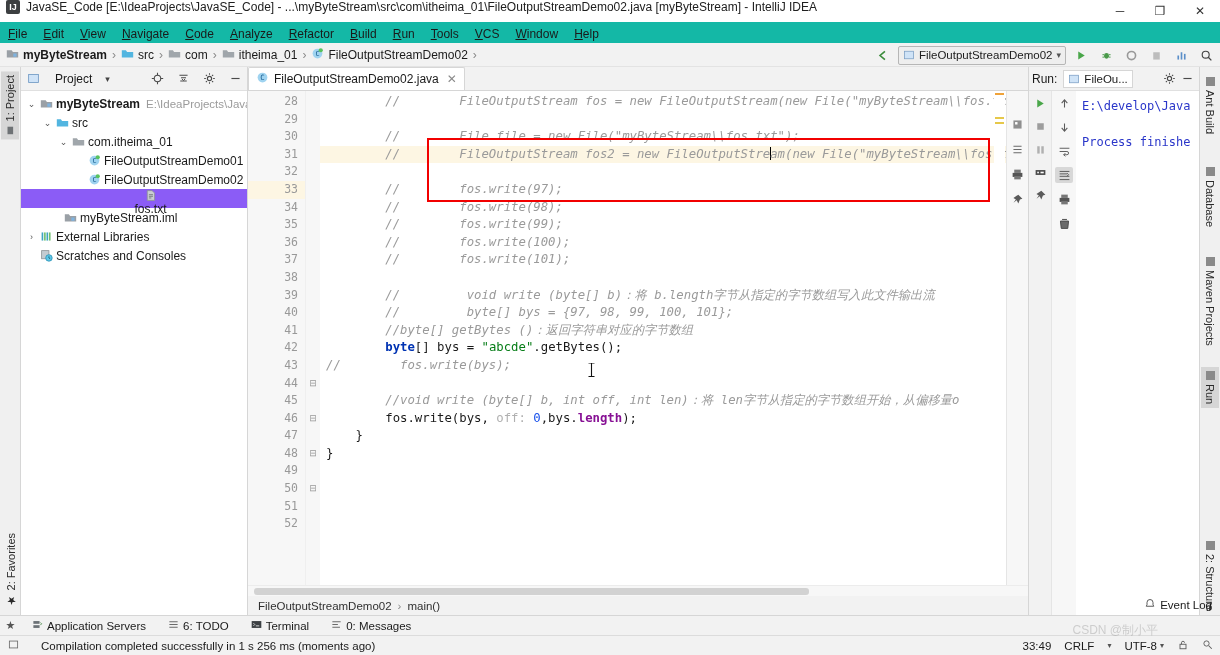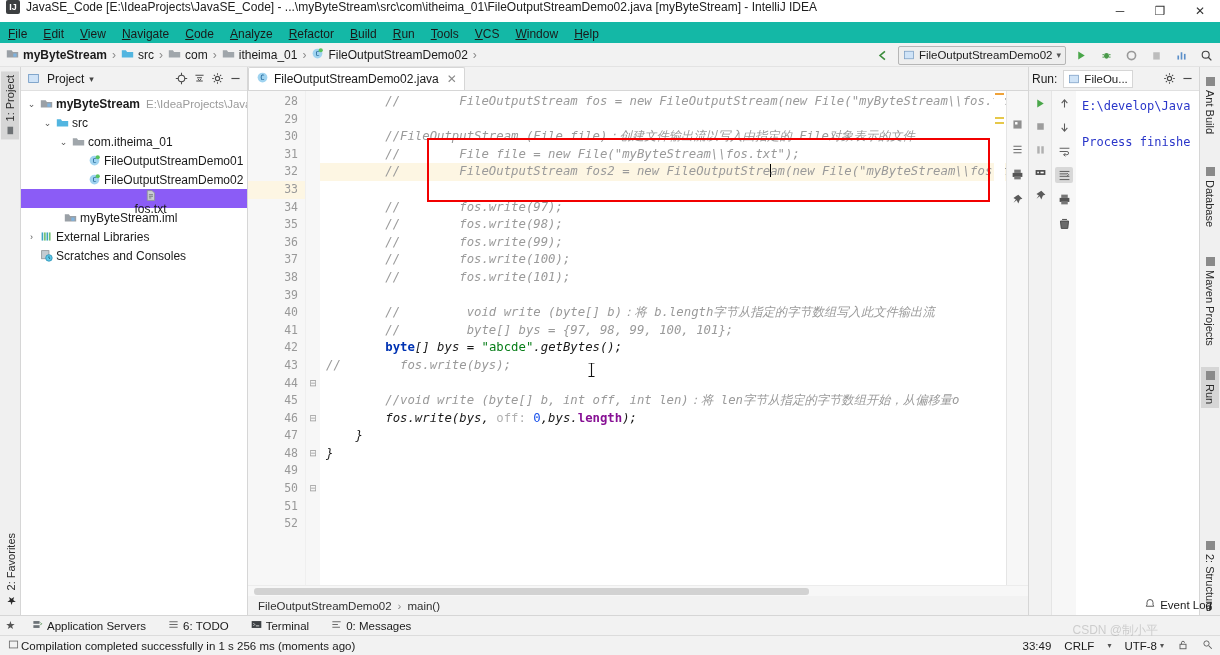--- a/index.html
+++ b/index.html
@@ -71,21 +71,21 @@
   .rstrip { width: 21px; background: #f0f0f0; border-left: 1px solid #d6d6d6; position: relative; flex: none; }
   .rtab { position: absolute; writing-mode: vertical-rl; font-size: 11px; color: #2a2a2a;
           white-space: nowrap; padding: 4px 3px; display: flex; align-items: center; gap: 4px; }
   .rtab.sel { background: #d6d6d6; }
 
   
   .projpanel { width: 227px; background: #ffffff; display: flex; flex-direction: column; flex: none;
                border-right: 1px solid #d6d6d6; }
   .proj-header {
     height: 24px; background: #f2f2f2; display: flex; align-items: center;
-    padding: 0 3px; border-bottom: 1px solid #e0e0e0;
+    padding: 0 3px; border-bottom: 1px solid #e0e0e0; gap: 8px;
   }
   .proj-title { font-size: 12px; margin-left: 5px; }
   .proj-hdr-ic { width: 18px; height: 18px; display: flex; align-items: center; justify-content: center; }
   .tree { flex: 1; overflow: hidden; padding-top: 3px; background: #fff; font-size: 12px; }
   .trow { height: 19px; display: flex; align-items: center; white-space: nowrap; padding-right: 4px; }
   .trow.sel { background: #8b5cf6; flex-direction: column; }
   .tarrow { width: 13px; text-align: center; color: #555; font-size: 9px; flex: none; }
   .ticon { width: 17px; text-align: center; flex: none; display: inline-flex; align-items: center; justify-content: center; }
   .tlabel { margin-left: 1px; }
   .tlabel.b { font-weight: bold; }
@@ -115,21 +115,21 @@
     font-family: "DejaVu Sans Mono", monospace; font-size: 12.3px; min-width: 0;
   }
   .cline { height: 17.6px; line-height: 17.6px; white-space: pre; padding-left: 6px; }
   .cline.hl { background: #fdf6e3; }
   .cmt { color: #9a9a9a; font-style: italic; }
   .kw { color: #0033b3; font-weight: bold; }
   .str { color: #067d17; }
   .num { color: #1750eb; }
   .hint { color: #b0b0b0; font-style: normal; }
   .fld { color: #871094; font-weight: bold; }
-  .plain { color: #1a1a1a; font-style: italic; }
+  .plain { color: #1a1a1a; }
   .caret { display: inline-block; width: 1px; height: 13px; background: #000; vertical-align: -2px; margin: 0 -0.5px; }
 
   .redbox {
     position: absolute; border: 2px solid #f20000; pointer-events: none; background: transparent;
   }
   .editor-rtoolbar {
     width: 22px; flex: none; background: #f7f7f7; border-left: 1px solid #e5e5e5;
     display: flex; flex-direction: column; align-items: center; padding-top: 25px; gap: 9px;
   }
   .ert-ic { width: 18px; height: 16px; display: flex; align-items: center; justify-content: center; }
@@ -159,21 +159,21 @@
              color: #2a36c9; padding: 6px 0 0 6px; overflow: hidden; white-space: nowrap; }
   .console .line { height: 18px; line-height: 18px; }
 
   
   .bottombar { position: absolute; left: 0; right: 0; bottom: 20px; height: 20px; background: #f2f2f2;
                display: flex; align-items: center; border-top: 1px solid #d6d6d6; }
   .bb-star { width: 21px; text-align: center; color: #555; font-size: 11px; }
   .bb-item { display: flex; align-items: center; gap: 4px; font-size: 11.5px; padding: 0 11px; color: #1a1a1a; }
   .statusbar { position: absolute; left: 0; right: 0; bottom: 0; height: 20px; background: #f2f2f2;
                display: flex; align-items: center; border-top: 1px solid #dcdcdc; }
-  .sb-msg { font-size: 11.5px; margin-left: 8px; display: flex; align-items: center; gap: 2px; }
+  .sb-msg { font-size: 11.5px; margin-left: 8px; display: flex; align-items: center; gap: 22px; }
   .sb-right { position: absolute; right: 6px; display: flex; align-items: center; gap: 13px; font-size: 11.5px; }
 
   .eventlog { position: absolute; right: 8px; bottom: 20px; height: 20px; display: flex; align-items: center;
               gap: 4px; font-size: 11.5px; }
   .watermark { position: absolute; font-family: "Liberation Sans", sans-serif; color: rgba(120,120,120,0.30);
                pointer-events: none; }
   .wm-nav { right: 210px; top: 46px; font-size: 15px; letter-spacing: 2px; }
   .wm-bottom { right: 62px; bottom: 16px; font-size: 12px; }
 </style>
 </head>
@@ -514,32 +514,32 @@
             <div class="foldmark">⊟</div>
             <div class="foldmark"></div>
             <div class="foldmark">⊟</div>
             <div class="foldmark"></div>
             <div class="foldmark"></div>
           </div>
         <div class="code" id="code">
           <div class="redbox" style="left:107px; top:46.8px; right:16px; height:64px;"></div>
         <div class="cline"><span class="cmt">        //        FileOutputStream fos = new FileOutputStream(new File("myByteStream\\fos.txt"));</span></div>
             <div class="cline"></div>
-            <div class="cline"><span class="cmt">        //FileOutputStream (File file)：创建文件输出流以写入由指定的 File对象表示的文件</span></div>
             <div class="cline"><span class="cmt">        //        File file = new File("myByteStream\\fos.txt");</span></div>
             <div class="cline hl"><span class="cmt">        //        FileOutputStream fos2 = new FileOutputStre</span><span class="caret"></span><span class="cmt">am(new File("myByteStream\\fos.txt"));</span></div>
             <div class="cline"></div>
             <div class="cline"><span class="cmt">        //        fos.write(97);</span></div>
             <div class="cline"><span class="cmt">        //        fos.write(98);</span></div>
             <div class="cline"><span class="cmt">        //        fos.write(99);</span></div>
             <div class="cline"><span class="cmt">        //        fos.write(100);</span></div>
             <div class="cline"><span class="cmt">        //        fos.write(101);</span></div>
             <div class="cline"></div>
             <div class="cline"><span class="cmt">        //         void write (byte[] b)：将 b.length字节从指定的字节数组写入此文件输出流</span></div>
             <div class="cline"><span class="cmt">        //         byte[] bys = {97, 98, 99, 100, 101};</span></div>
+            <div class="cline"><span class="cmt">        //byte[] getBytes ()：返回字符串对应的字节数组</span></div>
             <div class="cline"><span class="plain">        </span><span class="kw">byte</span><span class="plain">[] bys = </span><span class="str">"abcde"</span><span class="plain">.getBytes();</span></div>
             <div class="cline"><span class="cmt">//        fos.write(bys);</span></div>
             <div class="cline"></div>
             <div class="cline"><span class="cmt">        //void write (byte[] b, int off, int len)：将 len字节从指定的字节数组开始，从偏移量o</span></div>
             <div class="cline"><span class="plain">        fos.write(bys, </span><span class="hint">off:</span><span class="plain"> </span><span class="num">0</span><span class="plain">,bys.</span><span class="fld">length</span><span class="plain">);</span></div>
             <div class="cline"><span class="plain">    }</span></div>
             <div class="cline"><span class="plain">}</span></div>
             <div class="cline"></div>
             <div style="position: absolute; left: 268px; top: 272px; width: 7px; height: 14px;"><svg width="7" height="14" viewBox="0 0 7 14">
                 <path d="M0.5 0h6M3.5 0v14M0.5 13.5h6" stroke="#111" stroke-width="1.1" fill="none"></path>

